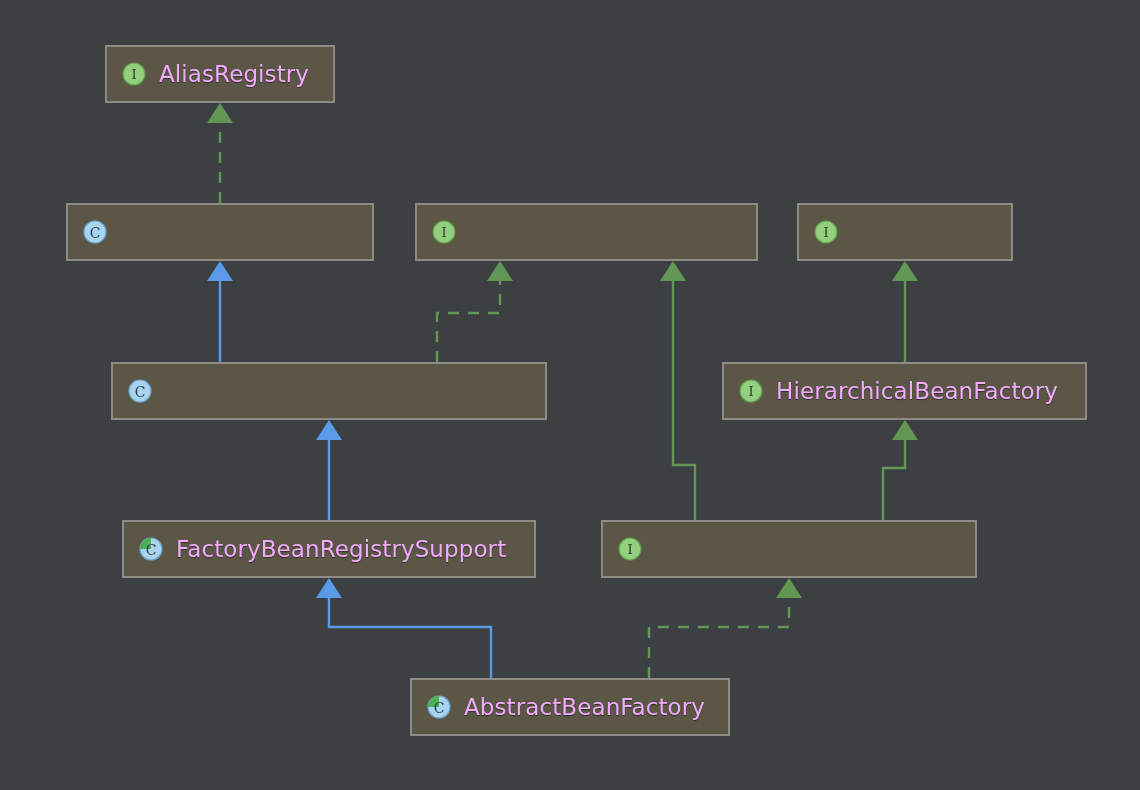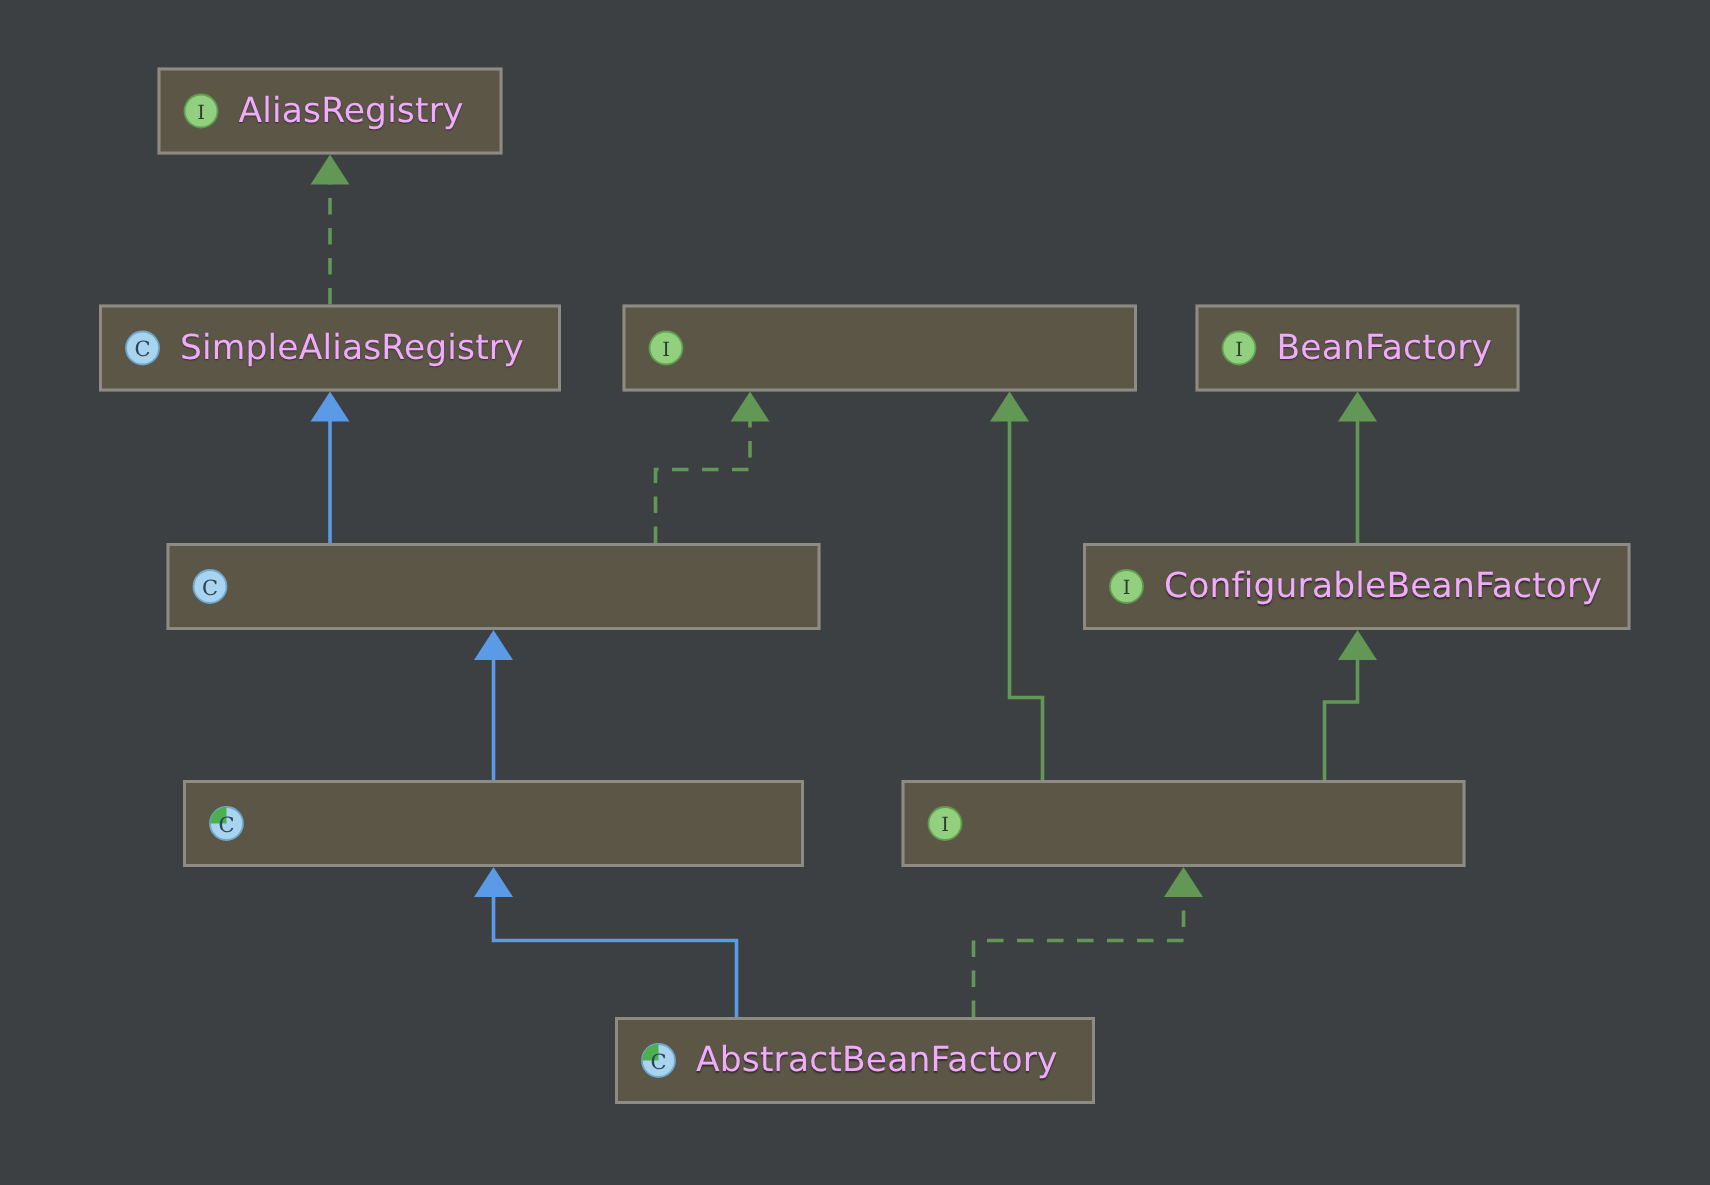--- a/index.html
+++ b/index.html
@@ -104,64 +104,63 @@
       </span>
       <span class="node-label">AliasRegistry</span>
     </div>
     <div class="node" style="left: 66px; top: 203px; width: 308px; height: 58px;">
       <span class="node-icon">
         <svg viewBox="0 0 26 26">
           <circle cx="13" cy="13" r="11" fill="#a9d4ef" stroke="#6fa8cc" stroke-width="1.2"></circle>
           <text x="13" y="18.5" text-anchor="middle" font-family="&quot;DejaVu Serif&quot;, serif" font-size="14" fill="#2d4454">C</text>
         </svg>
       </span>
-      <span class="node-label">SimpleAliasRegistry</span>
     </div>
     <div class="node" style="left: 415px; top: 203px; width: 343px; height: 58px;">
       <span class="node-icon">
         <svg viewBox="0 0 26 26">
           <circle cx="13" cy="13" r="11" fill="#92d07f" stroke="#5f9e4e" stroke-width="1.2"></circle>
           <text x="13" y="18" text-anchor="middle" font-family="&quot;DejaVu Serif&quot;, serif" font-size="13" fill="#2f3b2c">I</text>
         </svg>
       </span>
     </div>
     <div class="node" style="left: 797px; top: 203px; width: 216px; height: 58px;">
       <span class="node-icon">
         <svg viewBox="0 0 26 26">
           <circle cx="13" cy="13" r="11" fill="#92d07f" stroke="#5f9e4e" stroke-width="1.2"></circle>
           <text x="13" y="18" text-anchor="middle" font-family="&quot;DejaVu Serif&quot;, serif" font-size="13" fill="#2f3b2c">I</text>
         </svg>
       </span>
-      <span class="node-label">BeanFactory</span>
     </div>
     <div class="node" style="left: 111px; top: 362px; width: 436px; height: 58px;">
       <span class="node-icon">
         <svg viewBox="0 0 26 26">
           <circle cx="13" cy="13" r="11" fill="#a9d4ef" stroke="#6fa8cc" stroke-width="1.2"></circle>
           <text x="13" y="18.5" text-anchor="middle" font-family="&quot;DejaVu Serif&quot;, serif" font-size="14" fill="#2d4454">C</text>
         </svg>
       </span>
     </div>
     <div class="node" style="left: 722px; top: 362px; width: 365px; height: 58px;">
       <span class="node-icon">
         <svg viewBox="0 0 26 26">
           <circle cx="13" cy="13" r="11" fill="#92d07f" stroke="#5f9e4e" stroke-width="1.2"></circle>
           <text x="13" y="18" text-anchor="middle" font-family="&quot;DejaVu Serif&quot;, serif" font-size="13" fill="#2f3b2c">I</text>
         </svg>
       </span>
-      <span class="node-label">ConfigurableBeanFactory</span>
+      <span class="node-label">HierarchicalBeanFactory</span>
     </div>
     <div class="node" style="left: 122px; top: 520px; width: 414px; height: 58px;">
       <span class="node-icon">
         <svg viewBox="0 0 26 26">
           <circle cx="13" cy="13" r="11" fill="#a9d4ef" stroke="#6fa8cc" stroke-width="1.2"></circle>
           <path d="M 13 13 L 13 2 A 11 11 0 0 0 2 13 Z" fill="#4caf50"></path>
           <text x="13" y="18.5" text-anchor="middle" font-family="&quot;DejaVu Serif&quot;, serif" font-size="14" fill="#2d4454">C</text>
         </svg>
       </span>
+      <span class="node-label">FactoryBeanRegistrySupport</span>
     </div>
     <div class="node" style="left: 601px; top: 520px; width: 376px; height: 58px;">
       <span class="node-icon">
         <svg viewBox="0 0 26 26">
           <circle cx="13" cy="13" r="11" fill="#92d07f" stroke="#5f9e4e" stroke-width="1.2"></circle>
           <text x="13" y="18" text-anchor="middle" font-family="&quot;DejaVu Serif&quot;, serif" font-size="13" fill="#2f3b2c">I</text>
         </svg>
       </span>
     </div>
     <div class="node" style="left: 410px; top: 678px; width: 320px; height: 58px;">

